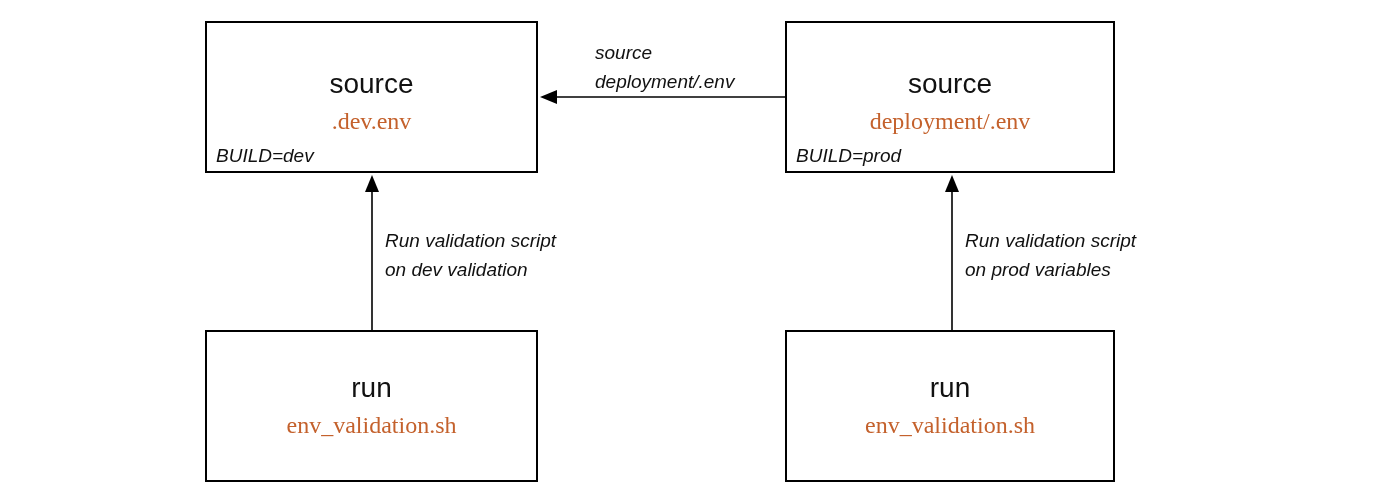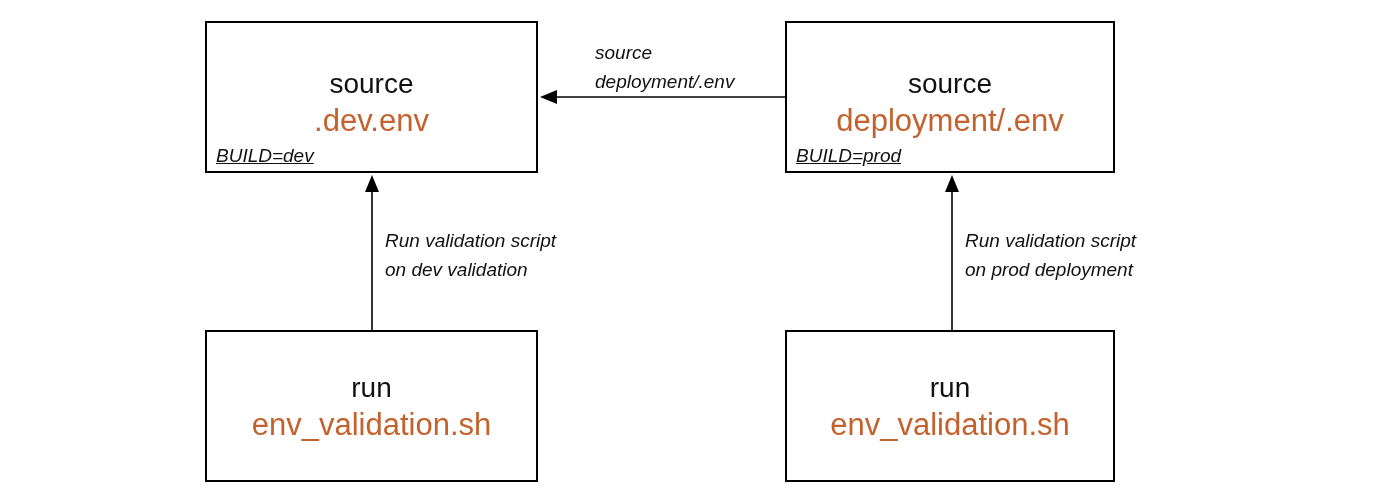--- a/index.html
+++ b/index.html
@@ -25,34 +25,33 @@
     align-items: center;
     justify-content: center;
     text-align: center;
   }
   .box .cmd {
     font-size: 28px;
     color: #111111;
     line-height: 38px;
   }
   .box .arg {
-    font-family: Liberation Sans, sans-serif;
-    font-size: 31px;
+    font-family: Liberation Serif, serif;
+    font-size: 24px;
     color: #C4612C;
     line-height: 36px;
     white-space: nowrap;
   }
   .box .note {
     position: absolute;
     left: 9px;
     bottom: 4px;
     font-size: 19px;
     font-style: italic;
     color: #111111;
-    text-decoration: underline;
   }
   .top-box {
     padding-top: 10px;
   }
   .arrow-label {
     position: absolute;
     font-size: 19px;
     font-style: italic;
     color: #111111;
     line-height: 29px;
@@ -115,16 +114,16 @@
     <div>deployment/.env</div>
   </div>
 
   <div class="arrow-label" style="left:385px; top:226px;">
     <div>Run validation script</div>
     <div>on dev validation</div>
   </div>
 
   <div class="arrow-label" style="left:965px; top:226px;">
     <div>Run validation script</div>
-    <div>on prod deployment</div>
+    <div>on prod variables</div>
   </div>
 
 </div>
 
 </body></html>

